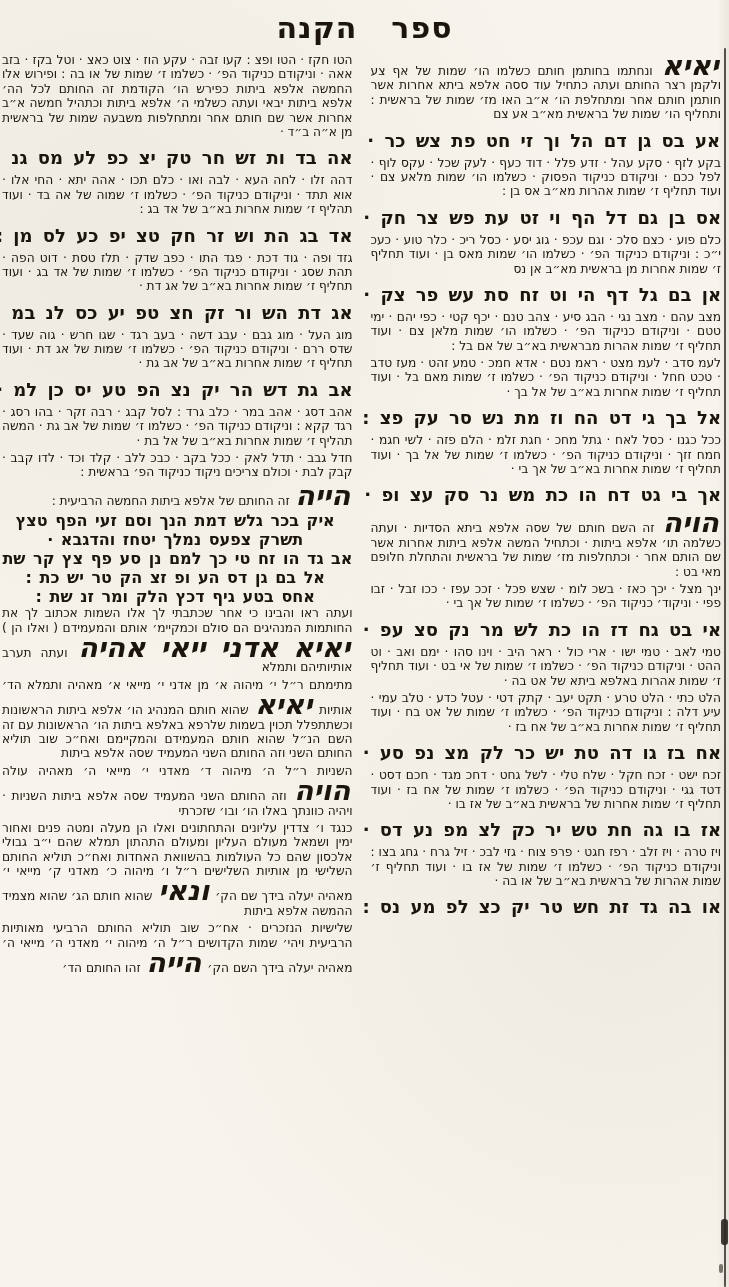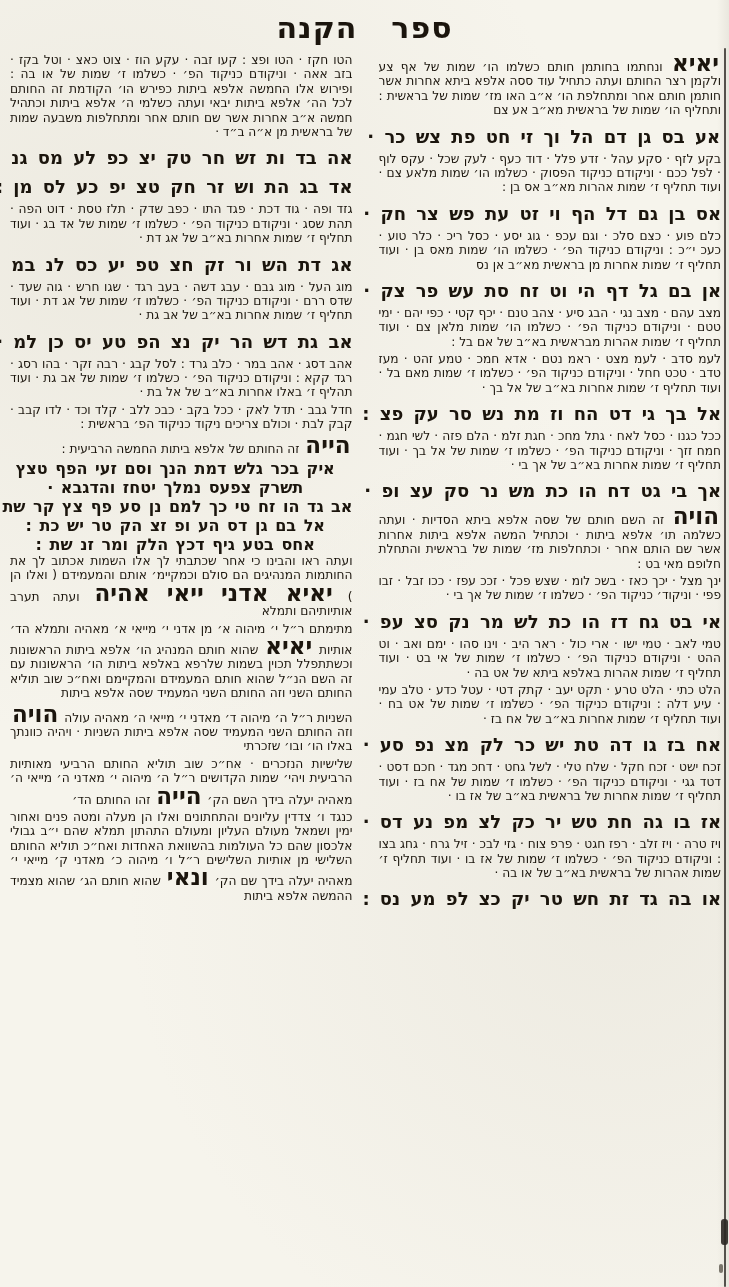--- a/index.html
+++ b/index.html
@@ -18,36 +18,37 @@
     direction:rtl;
   }
   .title{
     display:flex;justify-content:center;align-items:baseline;gap:34px;
     padding-top:10px;margin-bottom:8px;
     font-weight:bold;font-size:30px;letter-spacing:1px;
   }
   .cols{display:flex;gap:14px;padding:0 8px 0 12px;}
   .col{width:50%;}
   .body{
-    margin:0 0 3px 12px;
+    margin:0 0 3px 4px;
     font-size:12.2px;line-height:1.18;
     text-align:justify;
   }
   .perm{
     margin:8px 0 5px 0;
     font-size:18px;font-weight:bold;
     text-align:center;word-spacing:4px;white-space:nowrap;
   }
   .big-perm{
     margin:0 0;
     font-size:16px;word-spacing:2px;
   }
   .bigname{
-    font-size:23px;font-weight:bold;line-height:.9;
+    font-size:28px;font-weight:bold;line-height:.9;
     padding:0 2px;
+    font-style:italic;
   }
   .scan-edge{
     position:absolute;top:48px;bottom:0;right:3px;width:2px;
     background:#3a3631;opacity:.85;border-radius:1px;
   }
   .smudge{
     position:absolute;right:1px;bottom:42px;width:7px;height:26px;
     background:#2b2823;border-radius:3px;opacity:.9;
   }
   .smudge2{
@@ -87,38 +88,39 @@
       <h3 class="perm">אח בז גו דה טת יש כר לק מצ נפ סע ·</h3>
       <p class="body"><span>זכח ישט · זכח חקל · שלח טלי · לשל גחט · דחכ מגד · חכם דסט · דטד גגי · וניקודם כניקוד הפ׳ · כשלמו ז׳ שמות של אח בז · ועוד תחליף ז׳ שמות אחרות של בראשית בא״ב של אז בו ·</span></p>
       <h3 class="perm">אז בו גה חת טש יר כק לצ מפ נע דס ·</h3>
       <p class="body"><span>ויז טרה · ויז זלב · רפז חגט · פרפ צוח · גזי לבכ · זיל גרח · גחג בצו : וניקודם כניקוד הפ׳ · כשלמו ז׳ שמות של אז בו · ועוד תחליף ז׳ שמות אהרות של בראשית בא״ב של או בה ·</span></p>
       <h3 class="perm">או בה גד זת חש טר יק כצ לפ מע נס :</h3>
     </section>
 
     <section class="col">
       <p class="body"><span>הטו חקז · הטו ופצ : קעו זבה · עקע הוז · צוט כאצ · וטל בקז · בזב אאה · וניקודם כניקוד הפ׳ · כשלמו ז׳ שמות של או בה : ופירוש אלו החמשה אלפא ביתות כפירש הו׳ הקודמת זה החותם לכל הה׳ אלפא ביתות יבאי ועתה כשלמי ה׳ אלפא ביתות וכתהיל חמשה א״ב אחרות אשר שם חותם אחר ומתחלפות משבעה שמות של בראשית מן א״ה ב״ד ·</span></p>
       <h3 class="perm">אה בד ות זש חר טק יצ כפ לע מס גנ ·</h3>
+      <p class="body"><span>דהה זלו · לחה העא · לבה ואו · כלם תכו · אהה יתא · החי אלו · אוא תתד · וניקודם כניקוד הפ׳ · כשלמו ז׳ שמוה של אה בד · ועוד תהליף ז׳ שמות אחרות בא״ב של אד בג :</span></p>
       <h3 class="perm">אד בג הת וש זר חק טצ יפ כע לס מן :</h3>
       <p class="body"><span>גזד ופה · גוד דכת · פגד התו · כפב שדק · תלז טסת · דוט הפה · תהת שסג · וניקודם כניקוד הפ׳ · כשלמו ז׳ שמות של אד בג · ועוד תחליף ז׳ שמות אחרות בא״ב של אג דת ·</span></p>
       <h3 class="perm">אג דת הש ור זק חצ טפ יע כס לנ במ ·</h3>
       <p class="body"><span>מוג העל · מוג גבם · עבג דשה · בעב רגד · שגו חרש · גוה שעד · שדס ררם · וניקודם כניקוד הפ׳ · כשלמו ז׳ שמות של אג דת · ועוד תחליף ז׳ שמות אחרות בא״ב של אב גת ·</span></p>
       <h3 class="perm">אב גת דש הר יק נצ הפ טע יס כן למ ·</h3>
-      <p class="body"><span>אהב דסג · אהב במר · כלב גרד : לסל קבג · רבה זקר · בהו רסג · רגד קקא : וניקודם כניקוד הפ׳ · כשלמו ז׳ שמות של אב גת · ועוד תהליף ז׳ באלו אחרות בא״ב של אל בת ·</span></p>
+      <p class="body"><span>אהב דסג · אהב במר · כלב גרד : לסל קבג · רבה זקר · בהו רסג · רגד קקא : וניקודם כניקוד הפ׳ · כשלמו ז׳ שמות של אב גת · המשה תהליף ז׳ שמות אחרות בא״ב של אל בת ·</span></p>
       <p class="body"><span>חדל גבב · תדל לאק · ככל בקב · כבכ ללב · קלד וכד · לדו קבב · קבק לבת · וכולם צריכים ניקוד כניקוד הפ׳ בראשית :</span></p>
       <p class="body"><span class="bigname">הייה</span> <span>זה החותם של אלפא ביתות החמשה הרביעית :</span></p>
       <h3 class="perm big-perm">איק בכר גלש דמת הנך וסם זעי הפף טצץ</h3>
       <h3 class="perm big-perm">תשרק צפעס נמלך יטחז והדגבא ·</h3>
       <h3 class="perm big-perm">אב גד הו זח טי כך למם נן סע פף צץ קר שת :</h3>
       <h3 class="perm big-perm">אל בם גן דס הע ופ זצ הק טר יש כת :</h3>
       <h3 class="perm big-perm">אחס בטע גיף דכץ הלק ומר זנ שת :</h3>
       <p class="body"><span>ועתה ראו והבינו כי אחר שכתבתי לך אלו השמות אכתוב לך את החותמות המנהיגים הם סולם וכמקיימ׳ אותם והמעמידם ( ואלו הן )</span> <span class="bigname">יאיא אדני ייאי אהיה</span> <span>ועתה תערב אותיותיהם ותמלא</span></p>
       <p class="body"><span>מתימתם ר״ל י׳ מיהוה א׳ מן אדני י׳ מייאי א׳ מאהיה ותמלא הד׳ אותיות</span> <span class="bigname">יאיא</span> <span>שהוא חותם המנהיג הו׳ אלפא ביתות הראשונות וכשתתפלל תכוין בשמות שלרפא באלפא ביתות הו׳ הראשונות עם זה השם הנ״ל שהוא חותם המעמידם והמקיימם ואח״כ שוב תוליא החותם השני וזה החותם השני המעמיד שסה אלפא ביתות</span></p>
       <p class="body"><span>השניות ר״ל ה׳ מיהוה ד׳ מאדני י׳ מייאי ה׳ מאהיה עולה</span> <span class="bigname">הויה</span> <span>וזה החותם השני המעמיד שסה אלפא ביתות השניות · ויהיה כוונתך באלו הו׳ ובו׳ שזכרתי</span></p>
+      <p class="body"><span>כנגד ו׳ צדדין עליונים והתחתונים ואלו הן מעלה ומטה פנים ואחור ימין ושמאל מעולם העליון ומעולם התהתון תמלא שהם י״ב גבולי אלכסון שהם כל העולמות בהשוואת האחדות ואח״כ תוליא החותם השלישי מן אותיות השלישים ר״ל ו׳ מיהוה כ׳ מאדני ק׳ מייאי י׳ מאהיה יעלה בידך שם הק׳</span> <span class="bigname">ונאי</span> <span>שהוא חותם הג׳ שהוא מצמיד ההמשה אלפא ביתות</span></p>
       <p class="body"><span>שלישיות הנזכרים · אח״כ שוב תוליא החותם הרביעי מאותיות הרביעית ויהי׳ שמות הקדושים ר״ל ה׳ מיהוה י׳ מאדני ה׳ מייאי ה׳ מאהיה יעלה בידך השם הק׳</span> <span class="bigname">הייה</span> <span>זהו החותם הד׳</span></p>
-      <p class="body"><span>כנגד ו׳ צדדין עליונים והתחתונים ואלו הן מעלה ומטה פנים ואחור ימין ושמאל מעולם העליון ומעולם התהתון תמלא שהם י״ב גבולי אלכסון שהם כל העולמות בהשוואת האחדות ואח״כ תוליא החותם השלישי מן אותיות השלישים ר״ל ו׳ מיהוה כ׳ מאדני ק׳ מייאי י׳ מאהיה יעלה בידך שם הק׳</span> <span class="bigname">ונאי</span> <span>שהוא חותם הג׳ שהוא מצמיד ההמשה אלפא ביתות</span></p>
     </section>
 
   </div>
 
   <div class="scan-edge"></div>
   <div class="smudge"></div>
   <div class="smudge2"></div>
 </div>
 
 </body></html>

